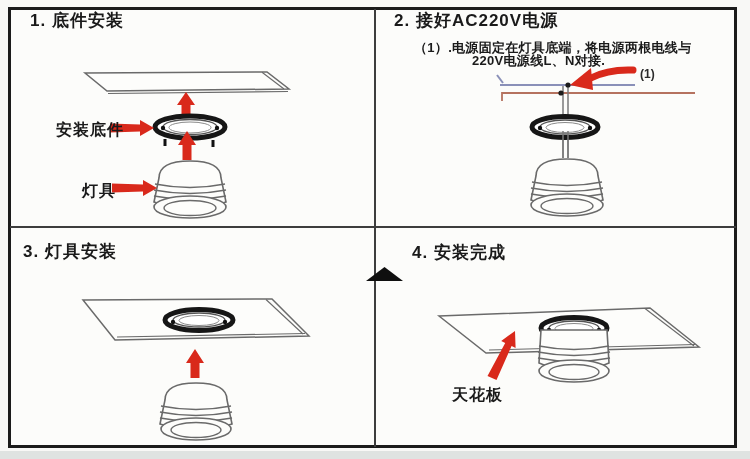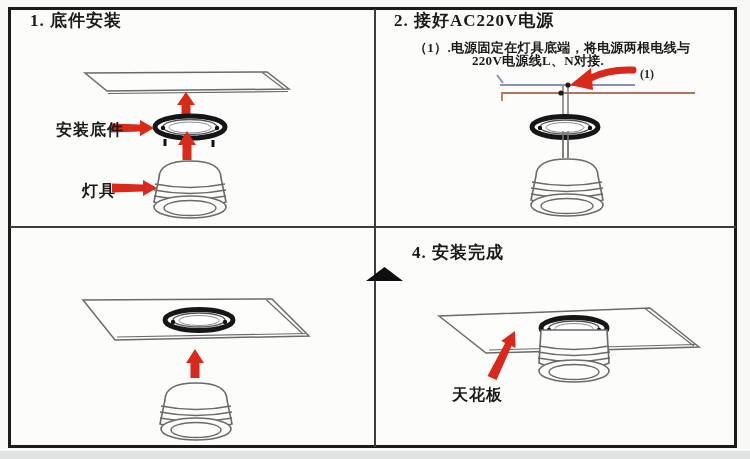--- a/index.html
+++ b/index.html
@@ -17,21 +17,21 @@
     position:relative;overflow:hidden;
   }
   .sheet{position:absolute;left:0;top:0;width:750px;height:459px;background:#f8f8f6;}
   .bottom-strip{position:absolute;left:0;top:451px;width:750px;height:8px;background:#dfe3e1;}
   .frame{
     position:absolute;left:8px;top:7px;width:729px;height:441px;
     background:#fcfcfa;border:3px solid var(--border-black);box-sizing:border-box;
   }
   .divider-v{position:absolute;left:374px;top:9px;width:2px;height:438px;background:#3d3d3d;}
   .divider-h{position:absolute;left:10px;top:226px;width:726px;height:2px;background:#3d3d3d;}
-  .txt{position:absolute;color:#1a1a1a;font-weight:bold;white-space:nowrap;font-family:Liberation Serif, serif;}
+  .txt{position:absolute;color:#1a1a1a;font-weight:bold;white-space:nowrap;}
   .title{font-size:17px;letter-spacing:1px;}
   .body-line{font-size:12.5px;letter-spacing:0.3px;}
   .part-label{font-size:16px;letter-spacing:1px;}
   .callout{font-size:12px;font-weight:bold;color:#2a2a2a;}
   svg.art{position:absolute;left:0;top:0;width:750px;height:459px;}
   .slab{fill:#fdfdfb;stroke:var(--outline-gray);stroke-width:1.5;}
   .slab-edge{fill:none;stroke:var(--outline-gray);stroke-width:1.1;}
   .ring-outer{fill:#ffffff;stroke:#161616;stroke-width:5;}
   .ring-inner{fill:none;stroke:#555555;stroke-width:1.3;}
   .ring-inner2{fill:none;stroke:#8a8a8a;stroke-width:1;}
@@ -174,16 +174,17 @@
 
   <div class="txt title" style="left:30px;top:9px;">1. 底件安装</div>
   <div class="txt part-label" style="left:56px;top:120px;">安装底件</div>
   <div class="txt part-label" style="left:82px;top:181px;text-align:center;">灯具</div>
 
   <div class="txt title" style="left:394px;top:9px;">2. 接好AC220V电源</div>
   <div class="txt body-line" style="left:414px;top:39px;font-size:13px;">（1）.电源固定在灯具底端，将电源两根电线与</div>
   <div class="txt body-line" style="left:472px;top:52px;font-size:13px;">220V电源线L、N对接.</div>
   <div class="txt callout" style="left:640px;top:67px;">(1)</div>
 
+  <div class="txt title" style="left:23px;top:240px;">3. 灯具安装</div>
 
   <div class="txt title" style="left:412px;top:241px;">4. 安装完成</div>
   <div class="txt part-label" style="left:452px;top:385px;">天花板</div>
 </div>
 
 </body></html>

